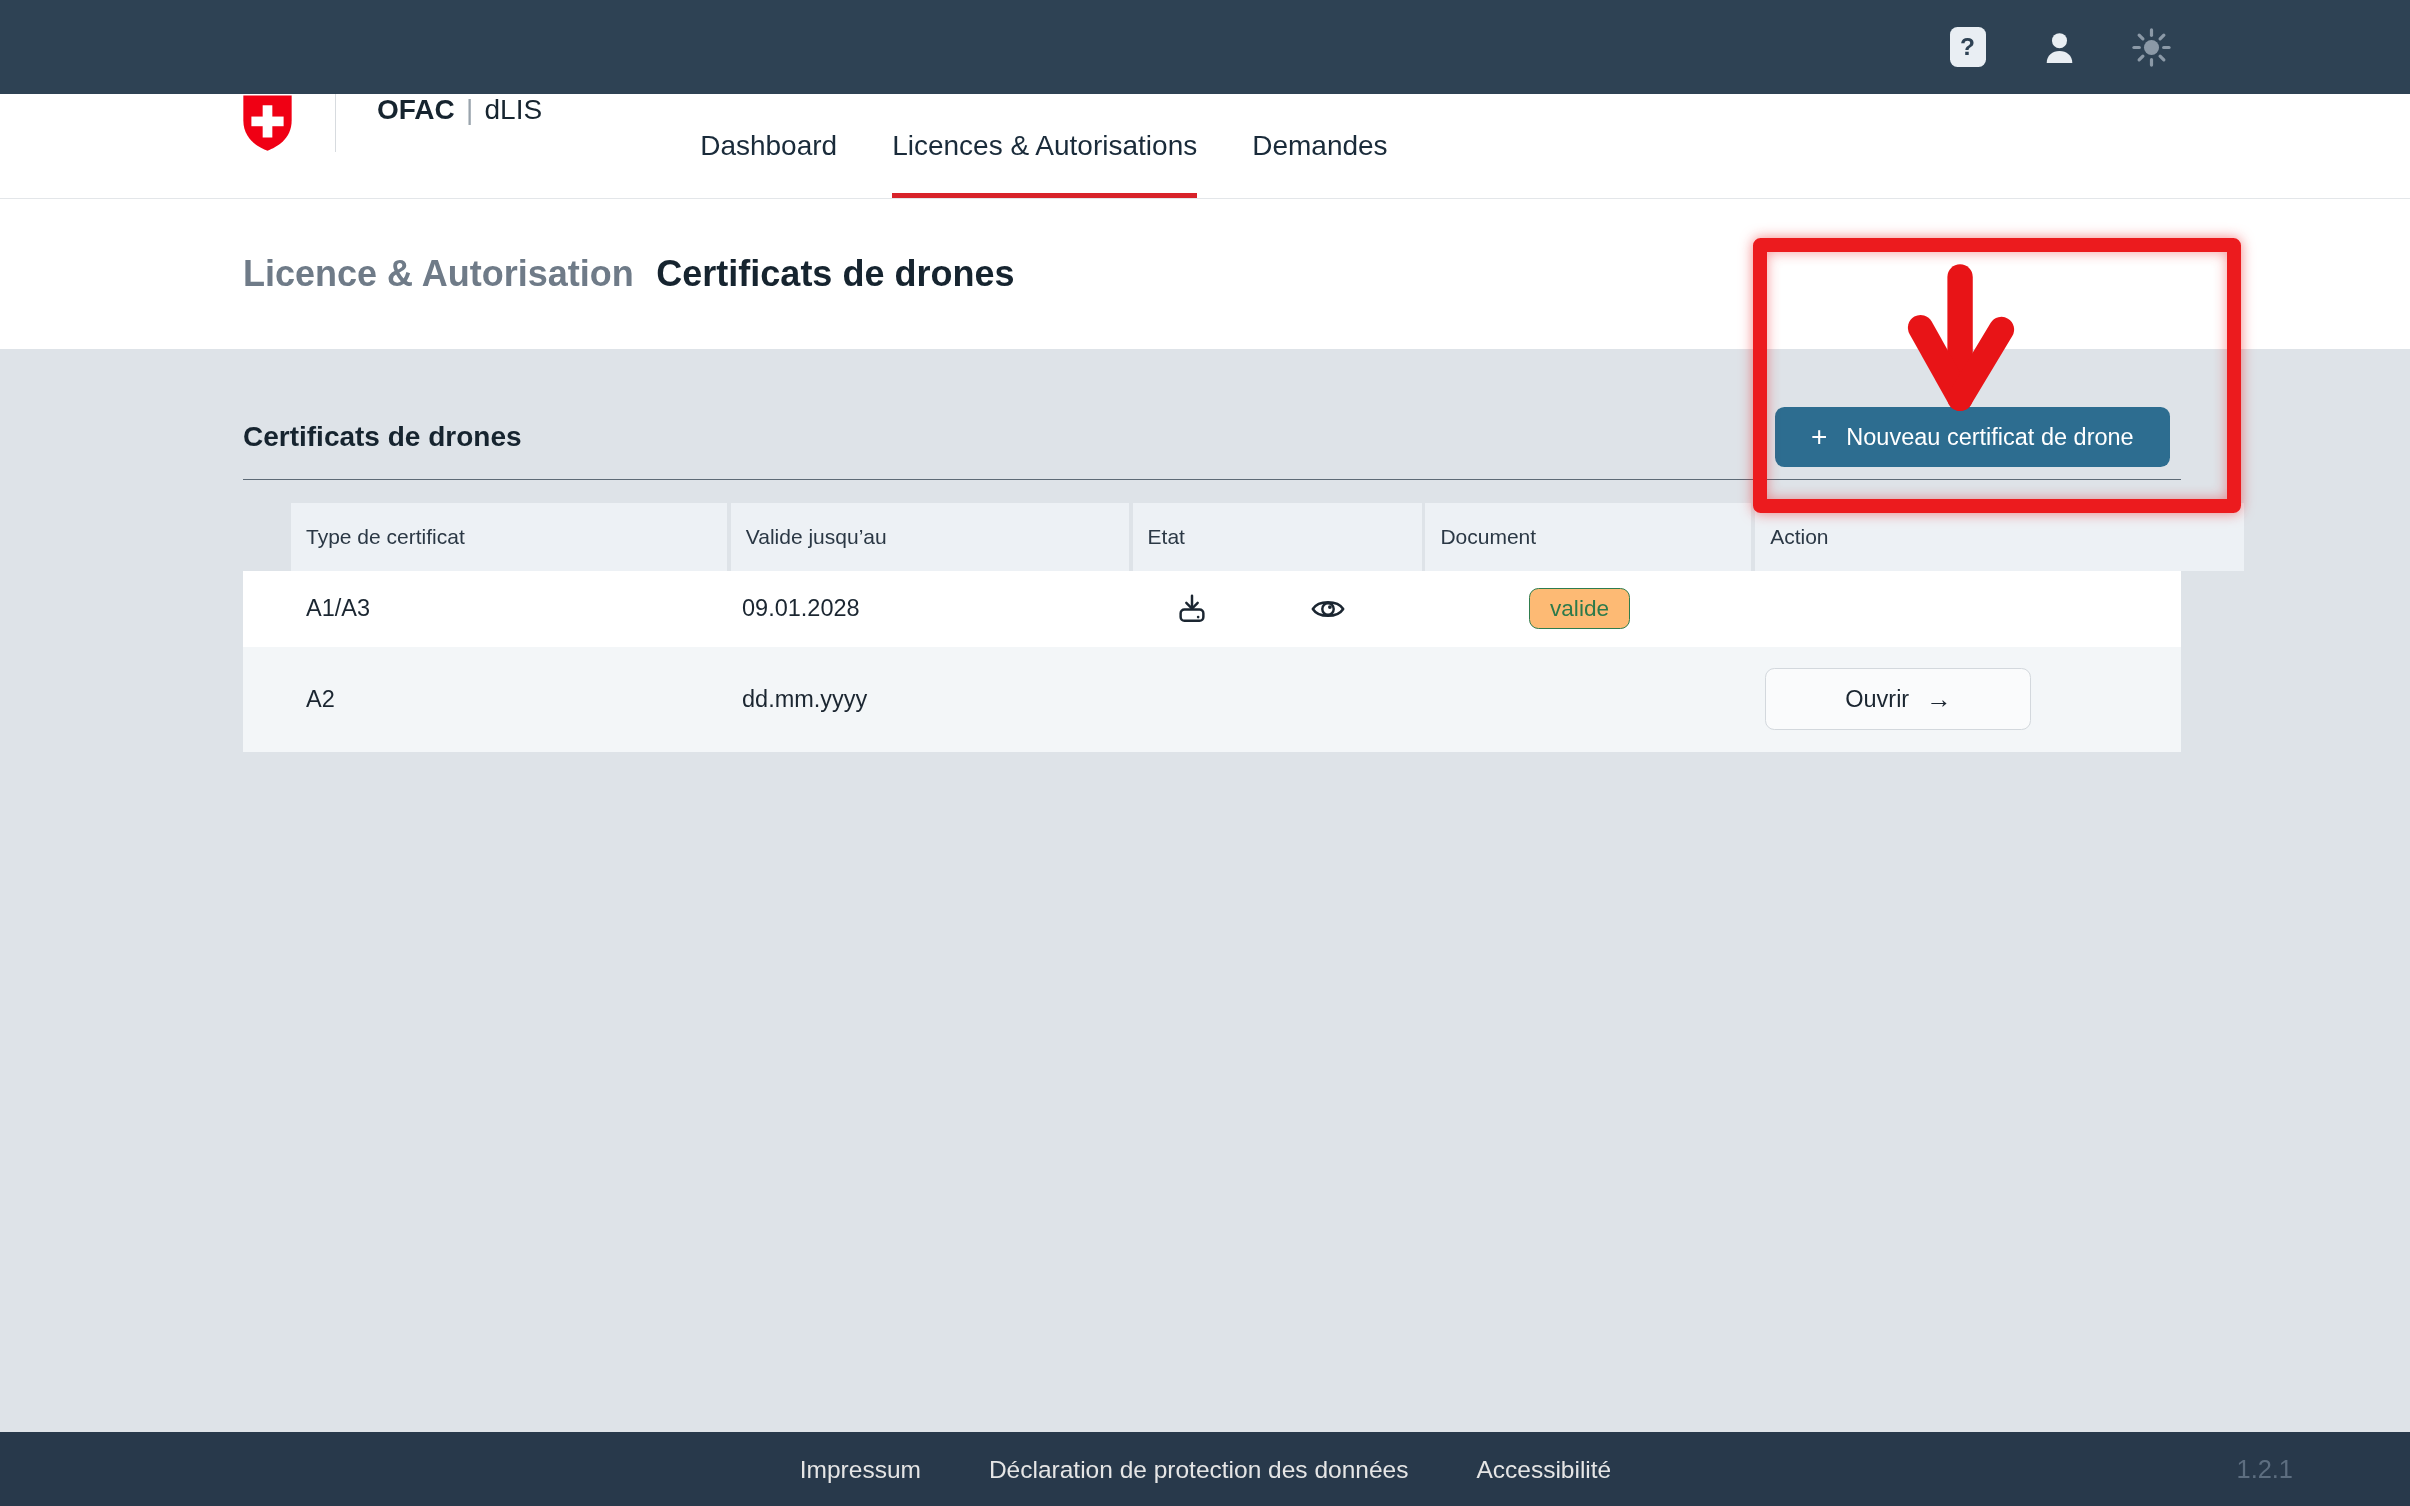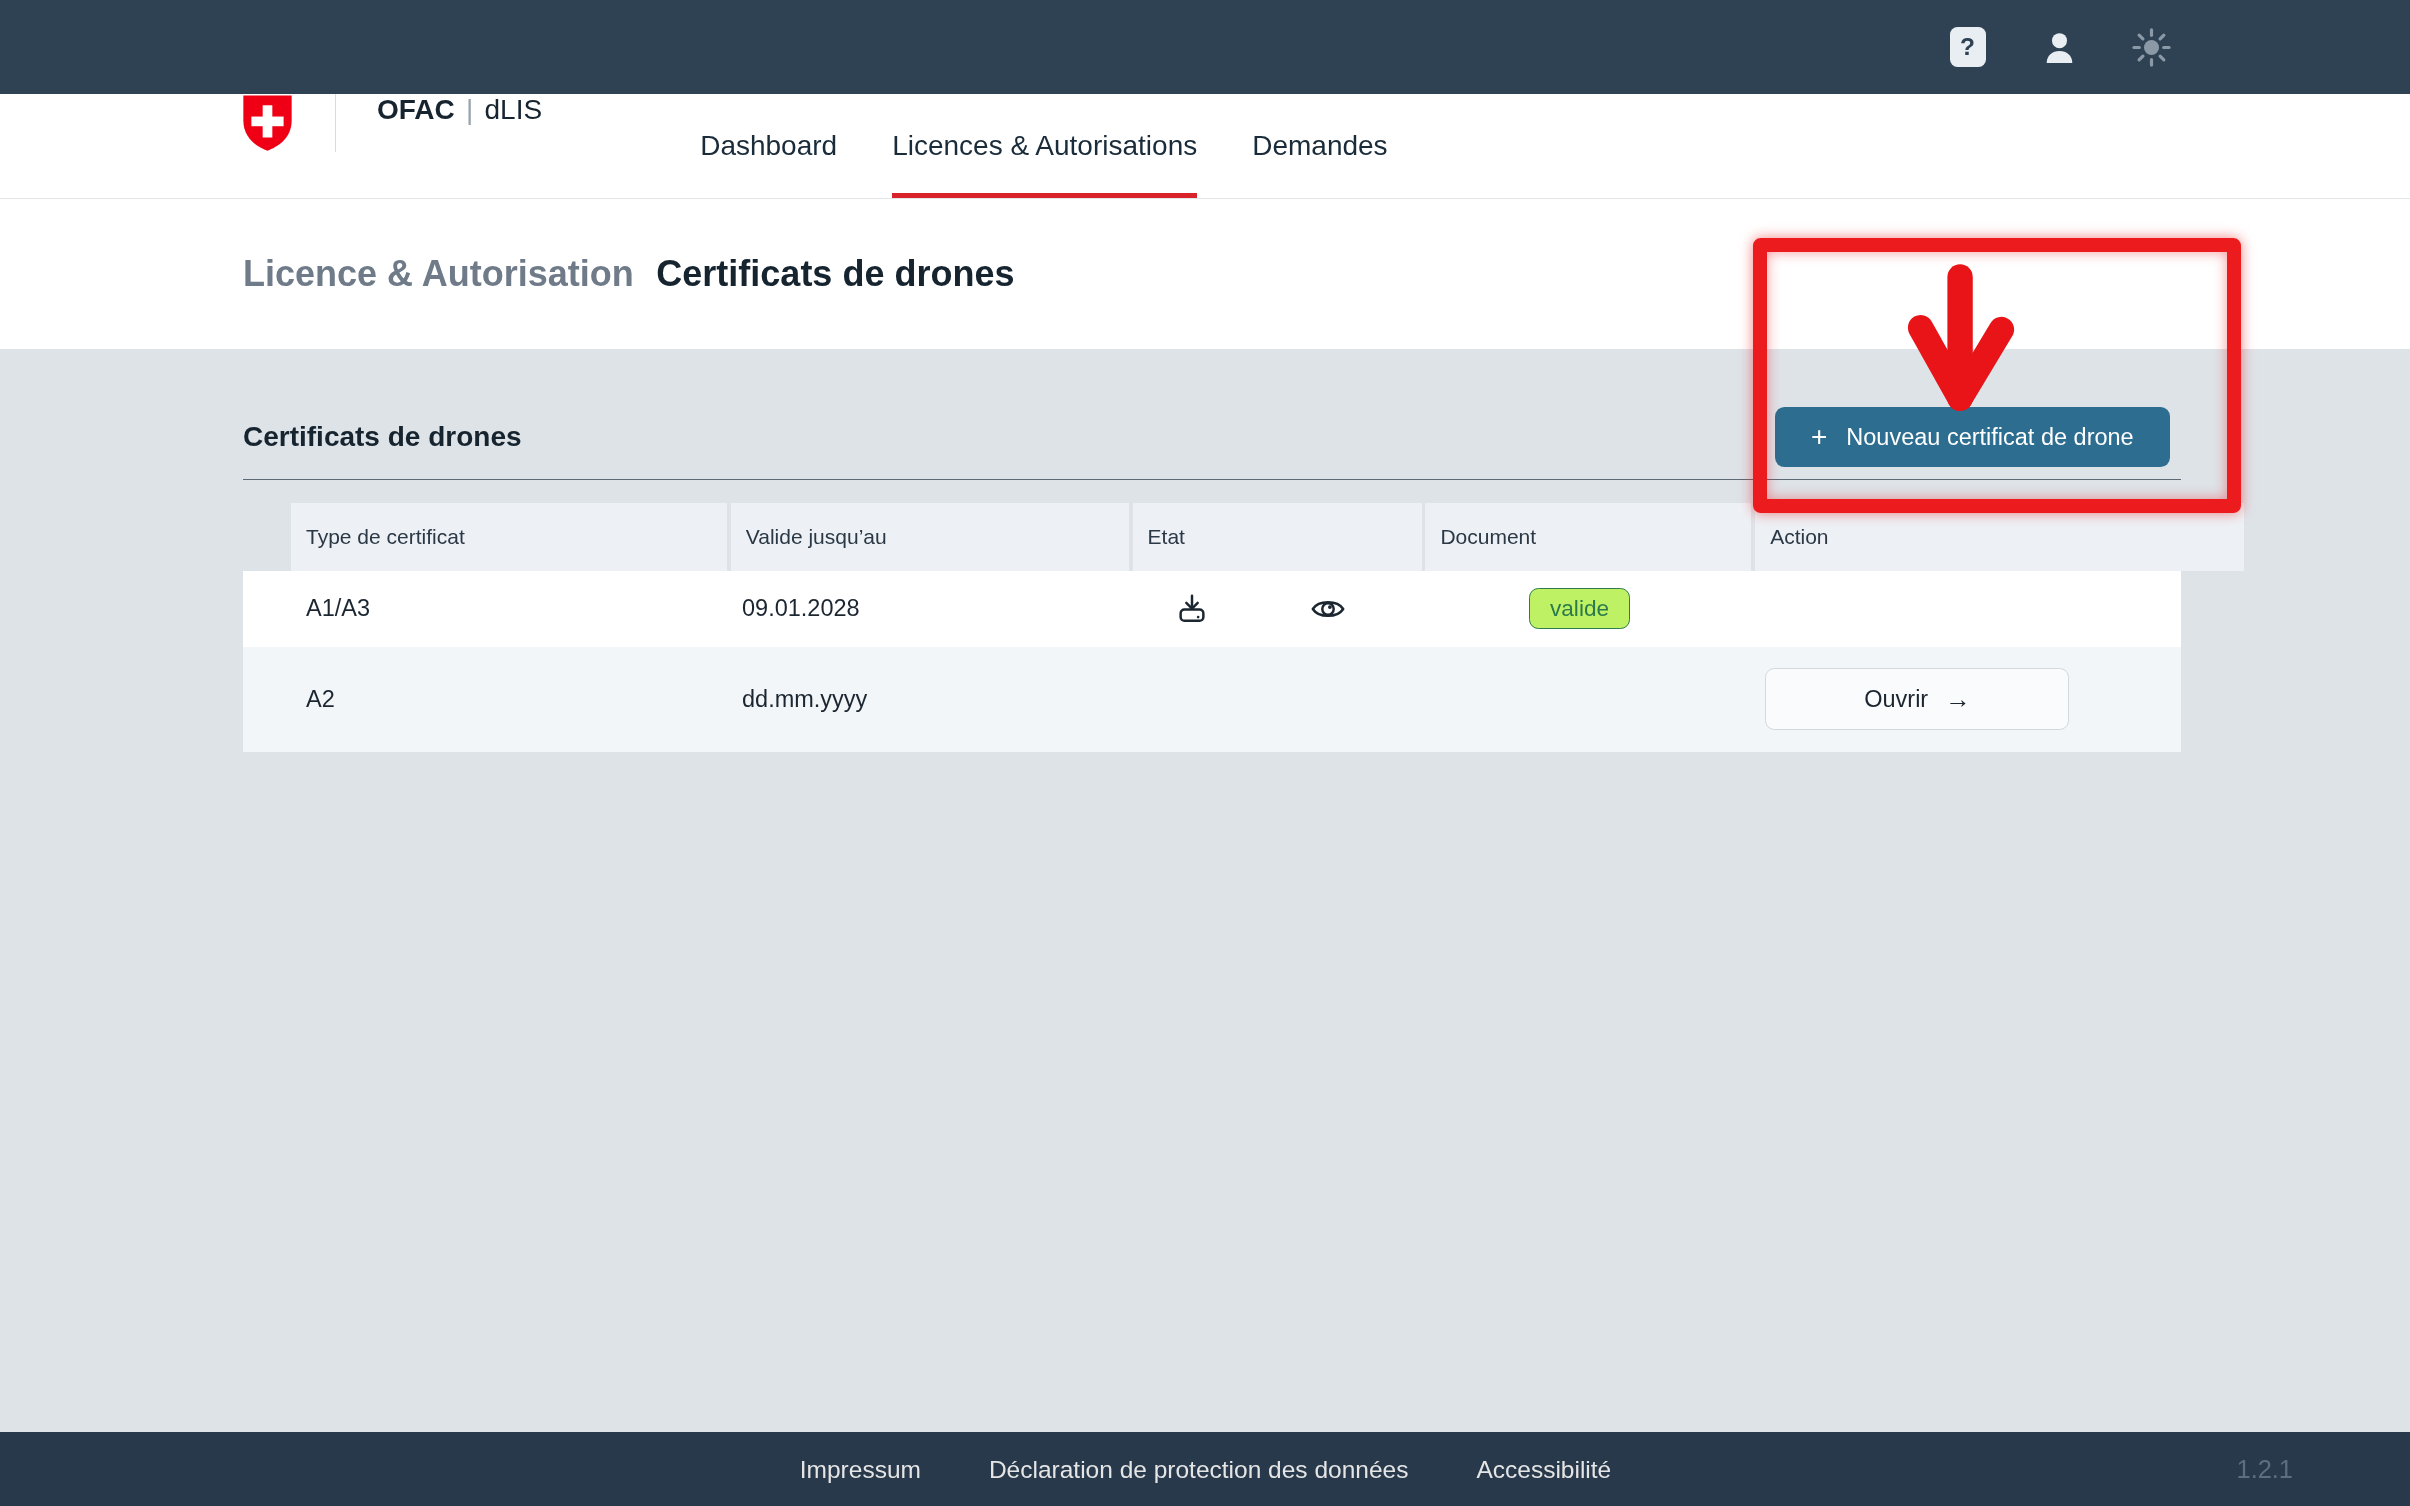--- a/index.html
+++ b/index.html
@@ -135,29 +135,29 @@
   .doc-cell { gap: 99px; padding-left: 49px !important; }
   .icon-btn {
     background: none; border: none; cursor: pointer; padding: 0;
     display: flex; align-items: center; color: #1b2631;
   }
 
   .status-badge {
     margin-left: 100px;
     border: 1.9px solid #2f7d4e;
     color: #2c7a4b;
-    background: #bef264;
+    background: #fdba74;
     border-radius: 9.4px;
     padding: 6.6px 20px;
     font-size: 22.6px;
   }
 
   .open-btn {
     margin-left: 10.4px;
-    width: 304px; height: 62px;
+    width: 266px; height: 62px;
     background: #fafbfc;
     border: 1.9px solid #d3d8dd;
     border-radius: 9.4px;
     font-size: 23.5px; color: #1b2631;
     font-family: inherit;
     display: flex; align-items: center; justify-content: center; gap: 17px;
     cursor: pointer;
   }
   .open-btn .arrow { font-size: 25.4px; }
 

